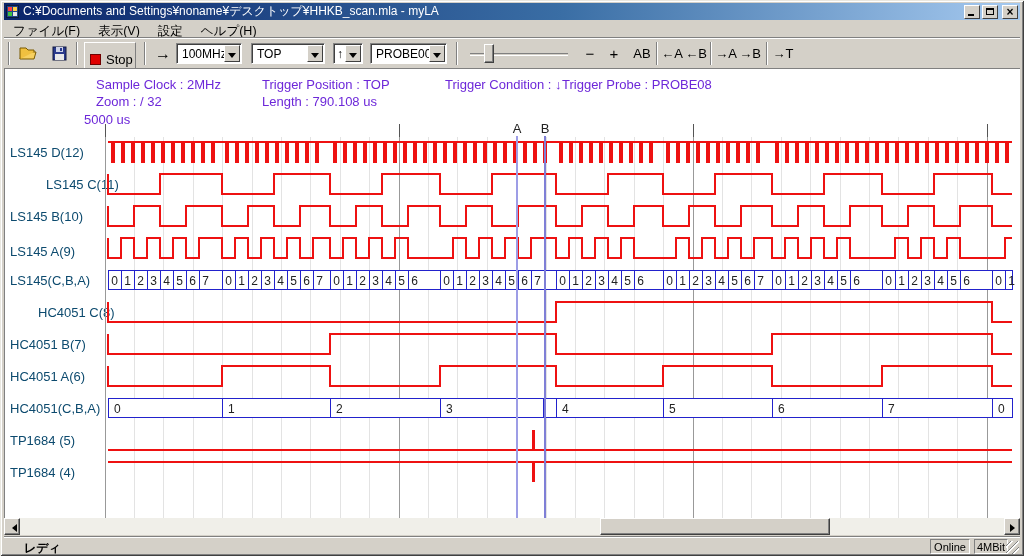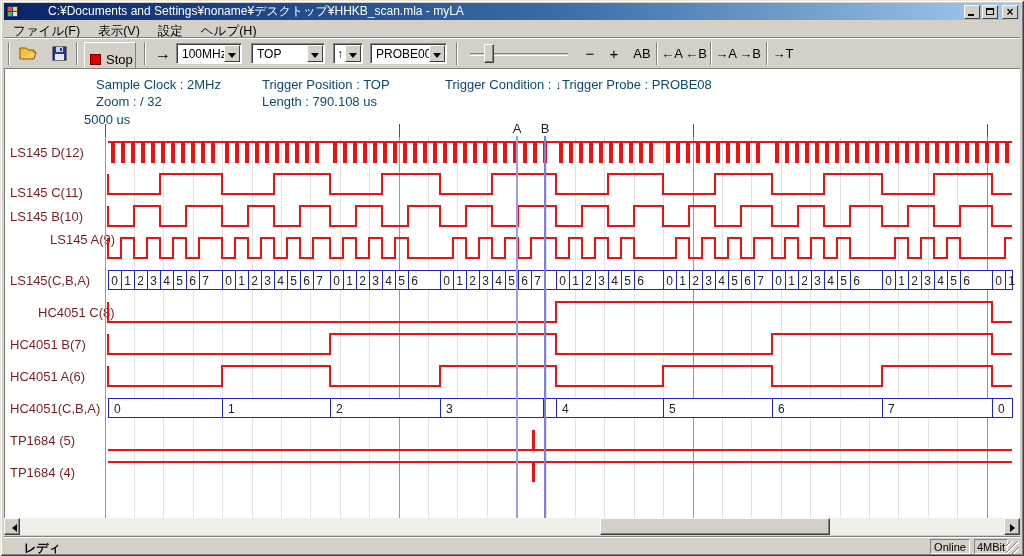--- a/index.html
+++ b/index.html
@@ -13,21 +13,21 @@
   
   .titlebar{position:absolute;left:4px;top:3px;width:1016px;height:17px;
     background:linear-gradient(90deg,#0a246a 0%,#3a6ea5 55%,#a6caf0 100%);
     display:flex;align-items:center;color:#fff;font-size:12px;}
   .appicon{width:13px;height:13px;margin:0 4px 0 2px;position:relative;background:#224488;border:1px solid #0a1a3a;}
   .appicon i{position:absolute;display:block;}
   .appicon .p1{left:1px;top:1px;width:4px;height:4px;background:#ff4040;}
   .appicon .p2{right:1px;top:1px;width:4px;height:4px;background:#ffd040;}
   .appicon .p3{left:1px;bottom:1px;width:4px;height:4px;background:#40c040;}
   .appicon .p4{right:1px;bottom:1px;width:4px;height:4px;background:#e8e8e8;}
-  .title-text{white-space:nowrap;overflow:hidden;letter-spacing:0;margin-left:25px;}
+  .title-text{white-space:nowrap;overflow:hidden;letter-spacing:0;}
   .capbtns{margin-left:auto;display:flex;align-items:center;gap:2px;padding-right:2px;}
   .capbtn{width:16px;height:14px;background:#d4d0c8;border:1px solid;border-color:#fff #404040 #404040 #fff;
     position:relative;font-size:10px;line-height:11px;text-align:center;color:#000;}
   .capbtn.close{margin-left:2px;font-size:12px;font-weight:bold;line-height:12px;}
   .capbtn .minbar{position:absolute;left:3px;bottom:2px;width:6px;height:2px;background:#000;}
   .capbtn .maxbox{position:absolute;left:3px;top:2px;width:8px;height:7px;border:1px solid #000;border-top-width:2px;}
   
   .menubar{position:absolute;left:4px;top:22px;width:1016px;height:16px;font-size:12.5px;color:#000;display:flex;}
   .menuitem{padding:1px 9px 8px 9px;}
   
@@ -46,22 +46,22 @@
   .carrow{position:absolute;right:1px;top:1px;bottom:1px;width:16px;background:#d4d0c8;
     border:1px solid;border-color:#fff #404040 #404040 #fff;}
   .carrow i{position:absolute;left:3px;top:7px;border:4px solid transparent;border-top:5px solid #000;width:0;height:0;}
   .slider{position:absolute;left:464px;top:3px;width:102px;height:23px;}
   .strack{position:absolute;left:2px;right:2px;top:11px;height:3px;border-top:1px solid #808080;border-bottom:1px solid #fff;}
   .sthumb{position:absolute;left:16px;top:2px;width:10px;height:19px;background:#d4d0c8;
     border:1px solid;border-color:#fff #404040 #404040 #fff;box-shadow:inset -1px -1px 0 #808080;}
   
   .client{position:absolute;left:4px;top:68px;width:1016px;height:450px;background:#fff;
     border-top:1px solid #808080;border-left:1px solid #808080;}
-  .infotext{position:absolute;font-size:13px;color:#0c4a6e;white-space:nowrap;z-index:3;}
-  .chlabel{position:absolute;left:10px;width:96px;height:15px;font-size:13px;color:#7f1d1d;white-space:nowrap;z-index:3;}
+  .infotext{position:absolute;font-size:13px;color:#6d28d9;white-space:nowrap;z-index:3;}
+  .chlabel{position:absolute;left:10px;width:96px;height:15px;font-size:13px;color:#0c4a6e;white-space:nowrap;z-index:3;}
   #wavesvg{position:absolute;left:0;top:0;z-index:5;pointer-events:none;}
   
   .hscroll{position:absolute;left:4px;top:518px;width:1016px;height:17px;background:#f0efe9;}
   .sbtn{position:absolute;top:0;width:16px;height:17px;background:#d4d0c8;
     border:1px solid;border-color:#fff #404040 #404040 #fff;box-shadow:inset -1px -1px 0 #808080;}
   .sbtn i{position:absolute;top:5px;width:0;height:0;border:4px solid transparent;}
   .sbtn.left i{left:3px;border-right:5px solid #000;}
   .sbtn.right i{left:5px;border-left:5px solid #000;}
   .sthumb2{position:absolute;left:596px;top:0;width:230px;height:17px;background:#d4d0c8;
     border:1px solid;border-color:#fff #404040 #404040 #fff;box-shadow:inset -1px -1px 0 #808080;}
@@ -180,23 +180,23 @@
   <span class="infotext" style="left:96px;top:77px">Sample Clock : 2MHz</span>
   <span class="infotext" style="left:262px;top:77px">Trigger Position : TOP</span>
   <span class="infotext" style="left:445px;top:77px">Trigger Condition : ↓</span>
   <span class="infotext" style="left:562px;top:77px">Trigger Probe : PROBE08</span>
   <span class="infotext" style="left:96px;top:94px">Zoom : /  32</span>
   <span class="infotext" style="left:262px;top:94px">Length : 790.108 us</span>
   <span class="infotext" style="left:84px;top:112px">5000 us</span>
 
   <div id="chlabels">
       <div class="chlabel" style="top: 145px;">LS145 D(12)</div>
-      <div class="chlabel" style="top: 185px;">LS145 C(11)</div>
+      <div class="chlabel" style="top: 177px; margin-left: 36px;">LS145 C(11)</div>
       <div class="chlabel" style="top: 209px;">LS145 B(10)</div>
-      <div class="chlabel" style="top: 232px; margin-left: 40px;">LS145 A(9)</div>
+      <div class="chlabel" style="top: 244px;">LS145 A(9)</div>
       <div class="chlabel" style="top: 273px;">LS145(C,B,A)</div>
       <div class="chlabel" style="top: 305px; margin-left: 28px;">HC4051 C(8)</div>
       <div class="chlabel" style="top: 337px;">HC4051 B(7)</div>
       <div class="chlabel" style="top: 369px;">HC4051 A(6)</div>
       <div class="chlabel" style="top: 401px;">HC4051(C,B,A)</div>
       <div class="chlabel" style="top: 433px;">TP1684 (5)</div>
       <div class="chlabel" style="top: 465px;">TP1684 (4)</div>
     </div>
 
   <svg id="wavesvg" width="1024" height="524" viewBox="0 0 1024 524">

